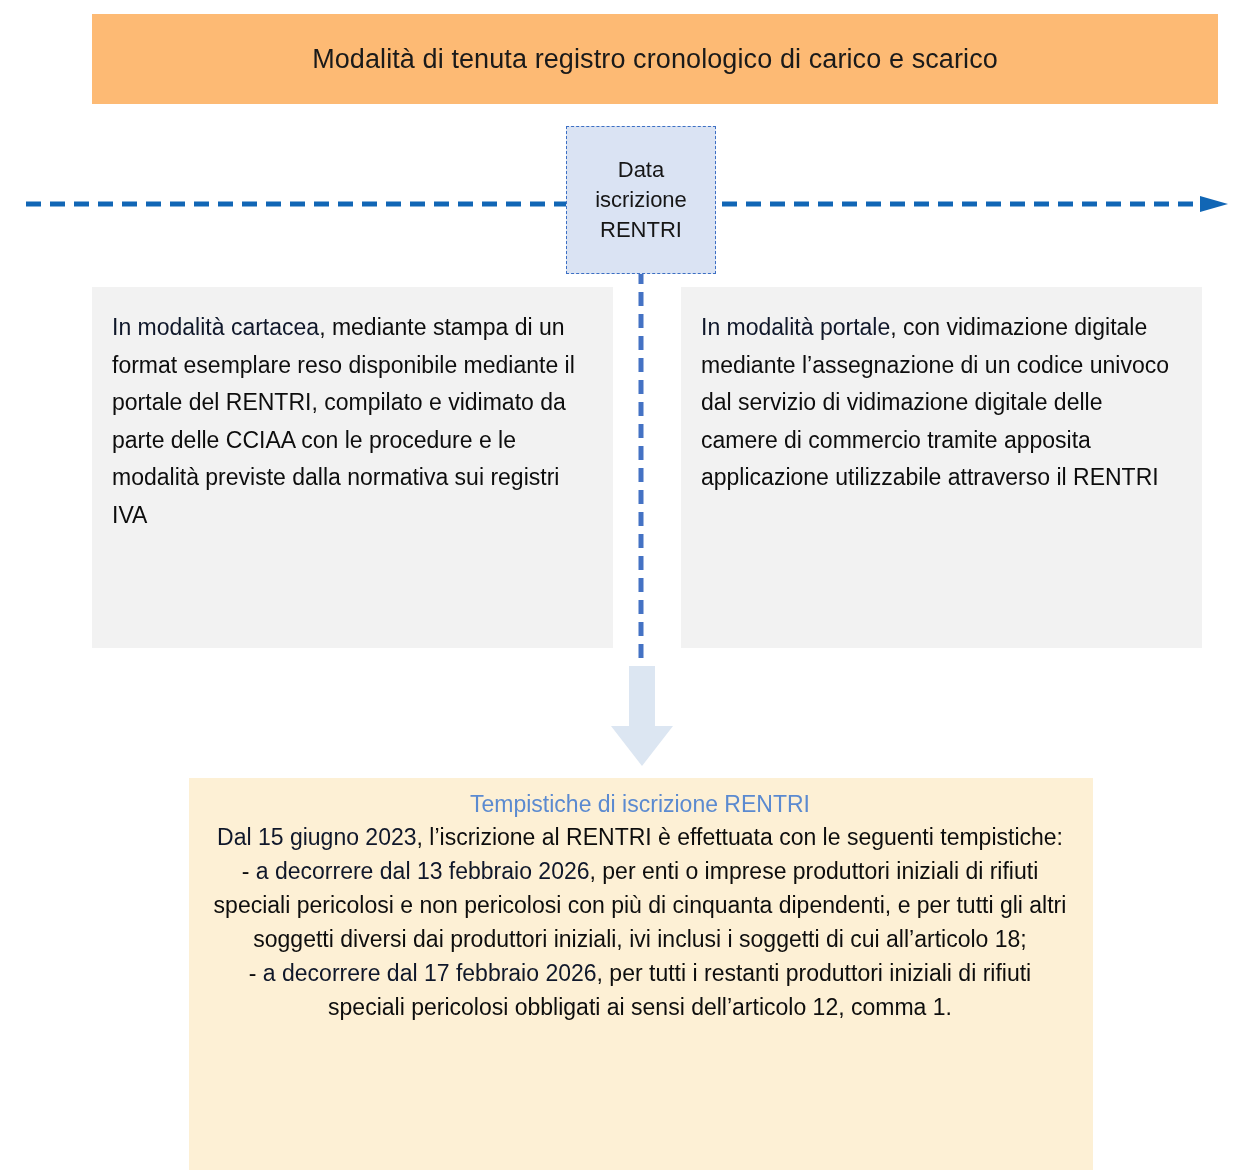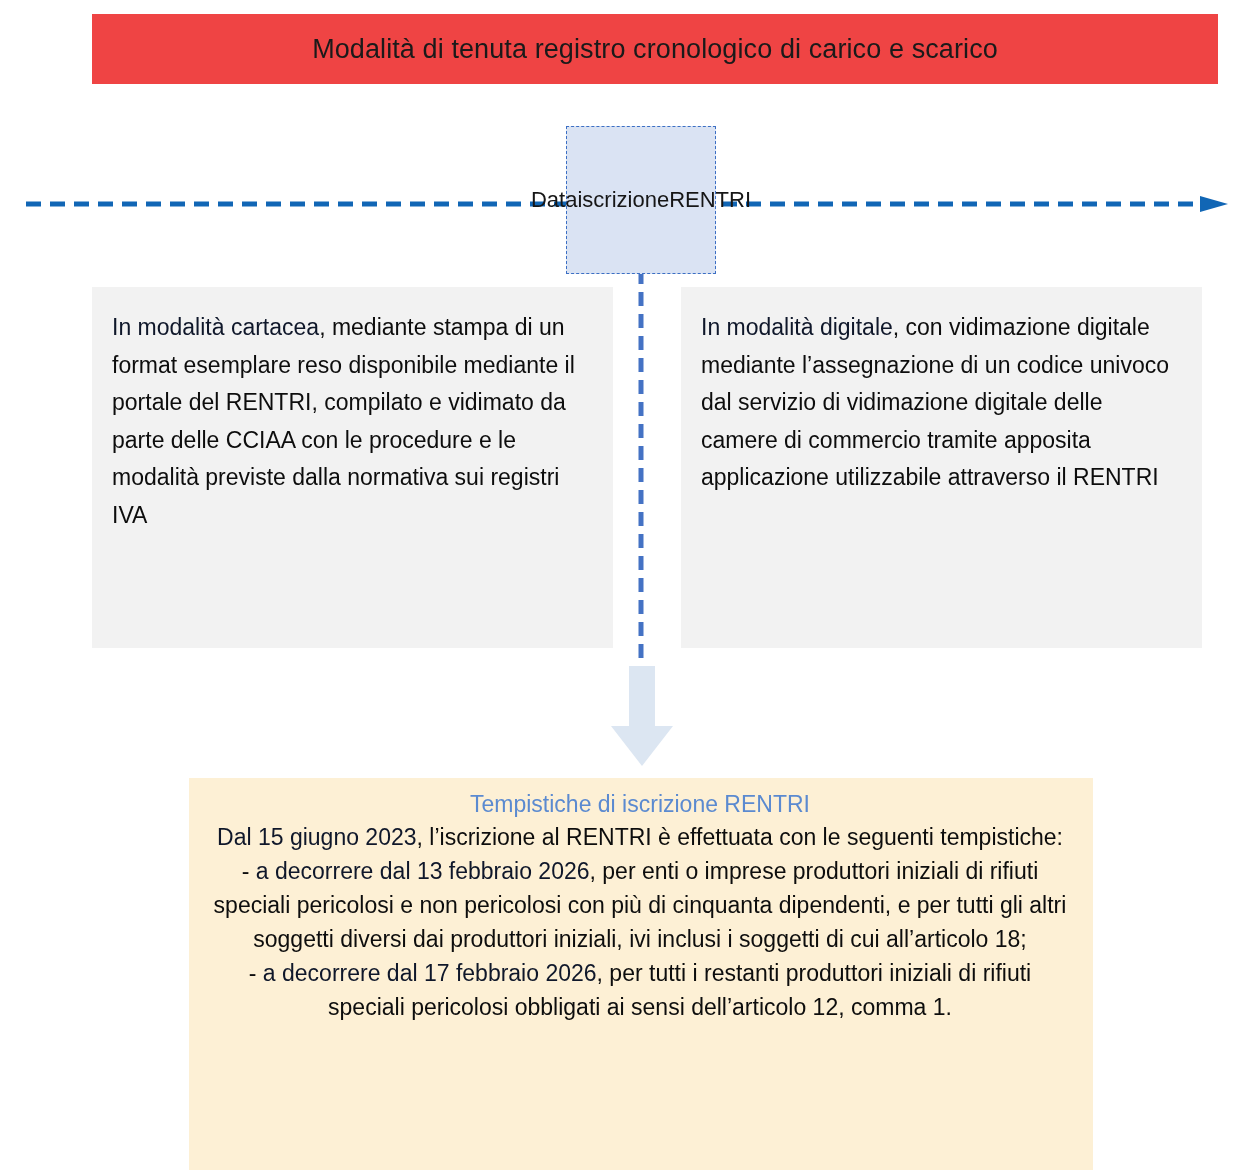--- a/index.html
+++ b/index.html
@@ -14,22 +14,22 @@
     font-family: "Liberation Sans", "DejaVu Sans", sans-serif;
     overflow: hidden;
   }
 
   
   .title-banner {
     position: absolute;
     left: 92px;
     top: 14px;
     width: 1126px;
-    height: 70px;
-    background: #ef4444;
+    height: 90px;
+    background: #fdba74;
     display: flex;
     align-items: center;
     justify-content: center;
   }
   .title-banner .title-text {
     font-size: 27px;
     color: #1a1a1a;
     letter-spacing: 0.1px;
     white-space: nowrap;
   }
@@ -58,21 +58,21 @@
   .date-box {
     position: absolute;
     left: 566px;
     top: 126px;
     width: 150px;
     height: 148px;
     background: #dae3f3;
     border: 1px dashed #3c6fc4;
     box-sizing: border-box;
     display: flex;
-    flex-direction: row;
+    flex-direction: column;
     align-items: center;
     justify-content: center;
   }
   .date-box .line {
     font-size: 22px;
     color: #161616;
     line-height: 30px;
     text-align: center;
     white-space: nowrap;
   }
@@ -164,21 +164,21 @@
   <span class="line">Data</span>
   <span class="line">iscrizione</span>
   <span class="line">RENTRI</span>
 </div>
 
 <div class="panel panel-left">
   <p><span class="hl-red">In modalità cartacea</span><span>, mediante stampa di un format esemplare reso disponibile mediante il portale del RENTRI, compilato e vidimato da parte delle CCIAA con le procedure e le modalità previste dalla normativa sui registri IVA</span></p>
 </div>
 
 <div class="panel panel-right">
-  <p><span class="hl-red">In modalità digitale</span><span>, con vidimazione digitale mediante l’assegnazione di un codice univoco dal servizio di vidimazione digitale delle camere di commercio tramite apposita applicazione utilizzabile attraverso il RENTRI</span></p>
+  <p><span class="hl-red">In modalità portale</span><span>, con vidimazione digitale mediante l’assegnazione di un codice univoco dal servizio di vidimazione digitale delle camere di commercio tramite apposita applicazione utilizzabile attraverso il RENTRI</span></p>
 </div>
 
 <div class="down-arrow">
   <svg width="62" height="100" viewBox="0 0 62 100" xmlns="http://www.w3.org/2000/svg">
     <polygon points="18,0 44,0 44,60 62,60 31,100 0,60 18,60" fill="#dce6f2"></polygon>
   </svg>
 </div>
 
 <div class="info-box">
   <div class="info-title">Tempistiche di iscrizione RENTRI</div>

